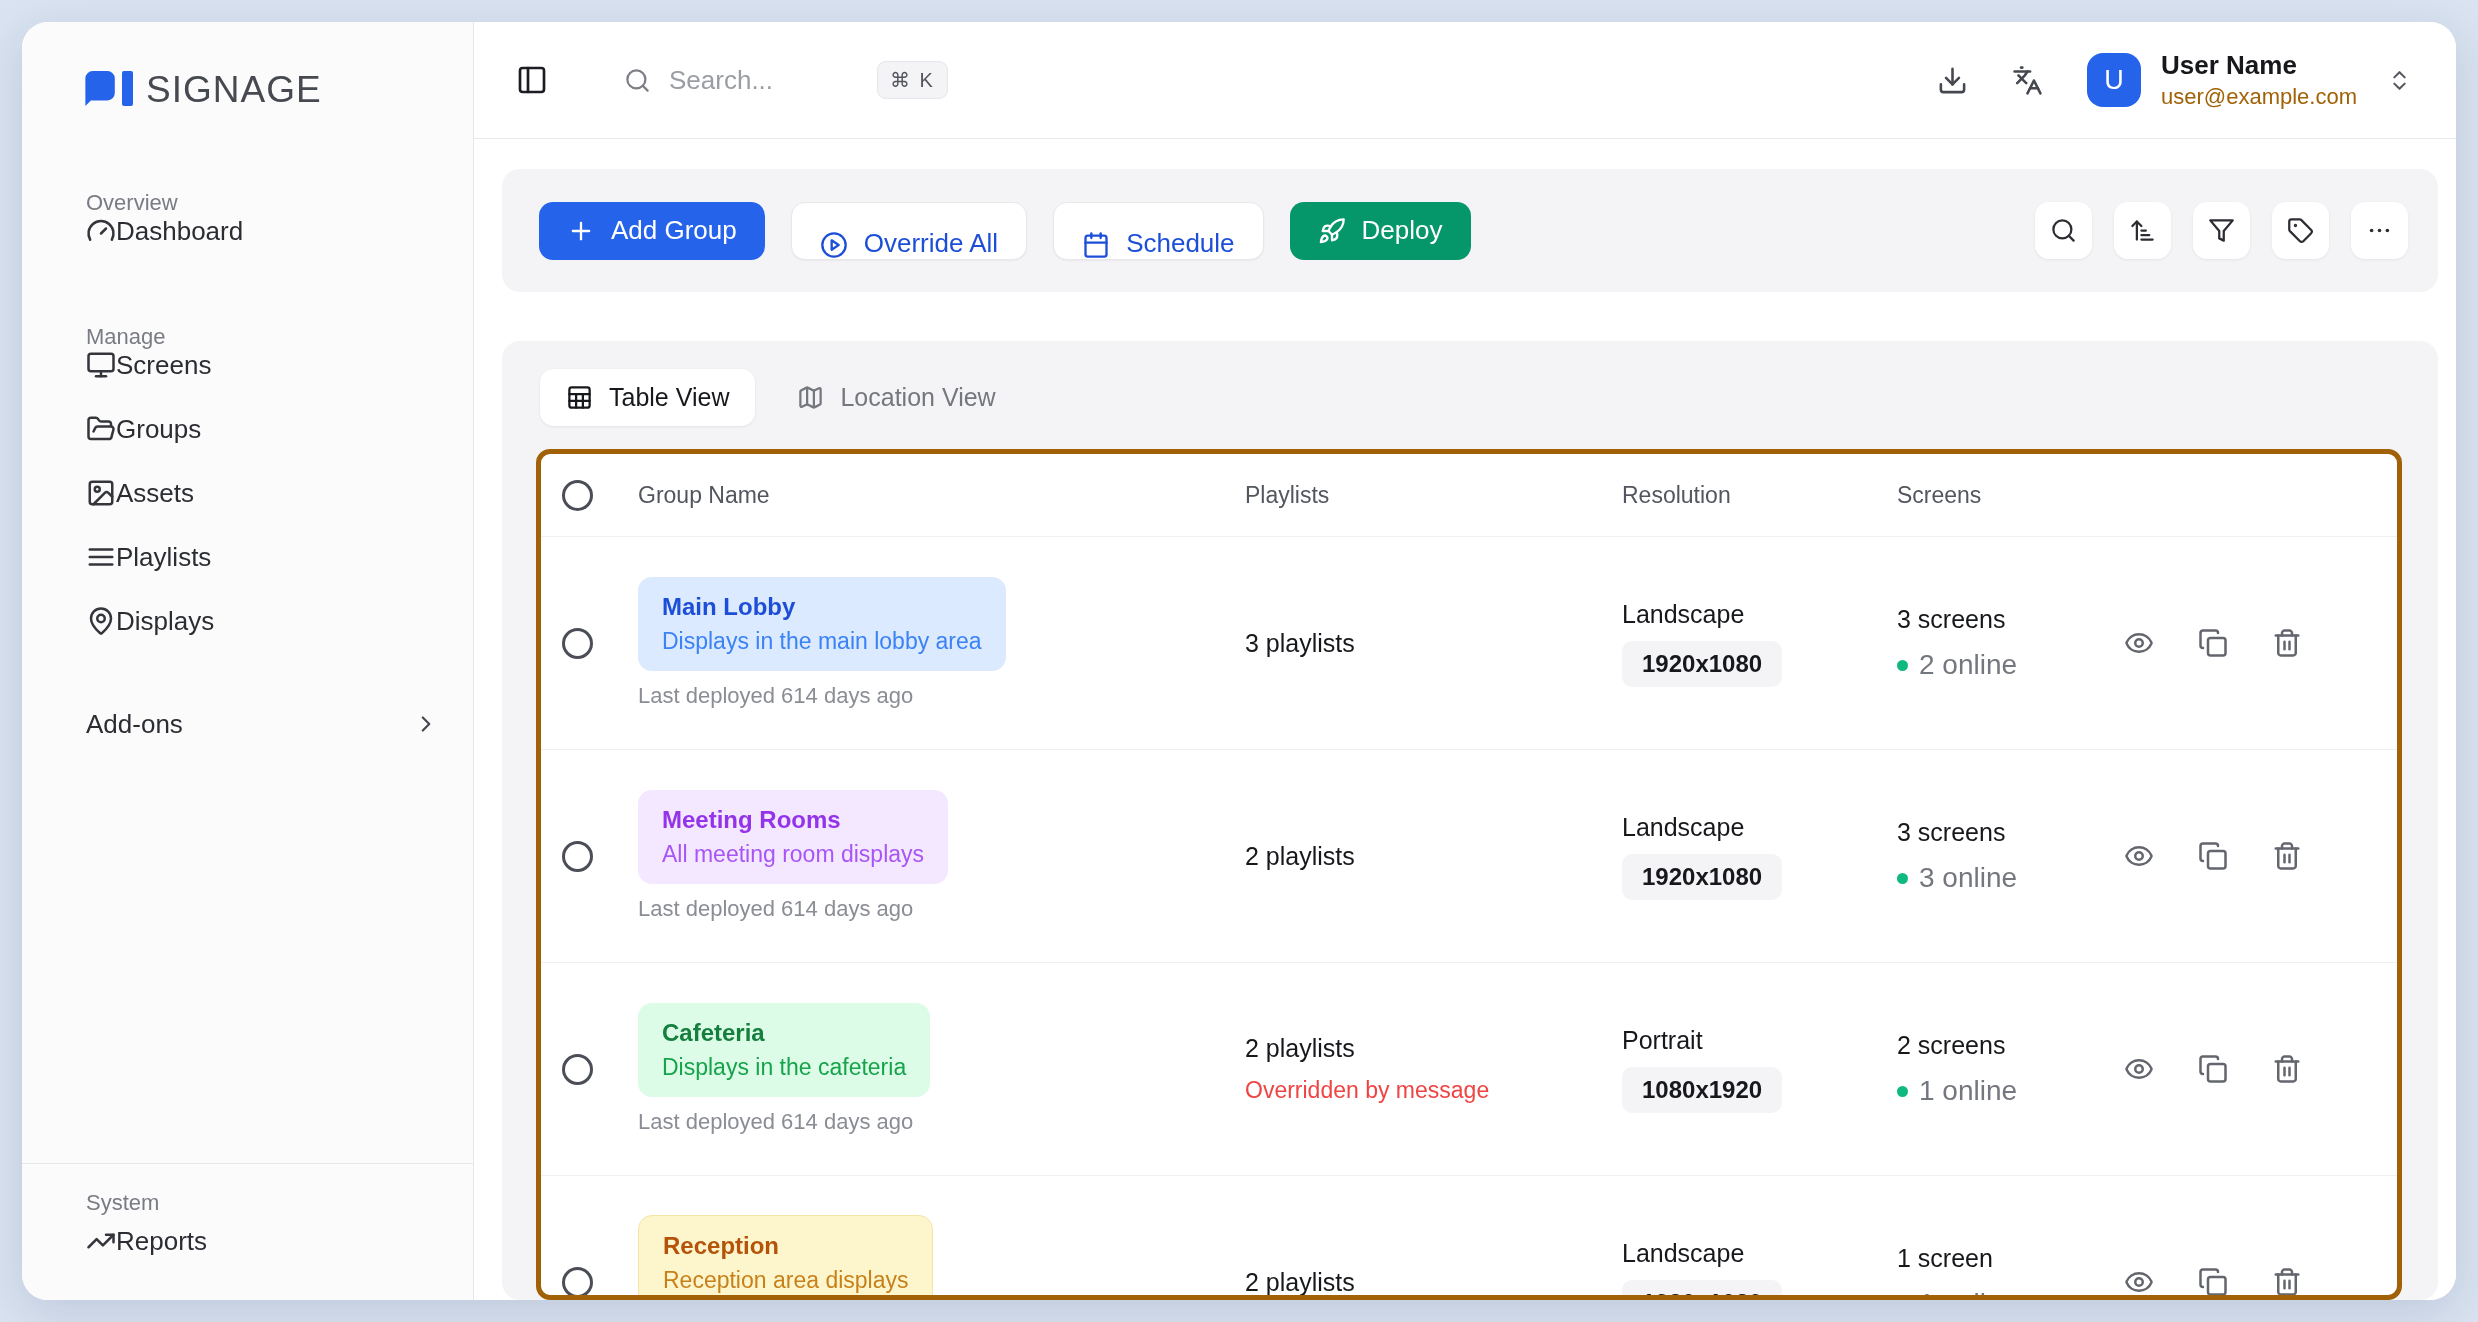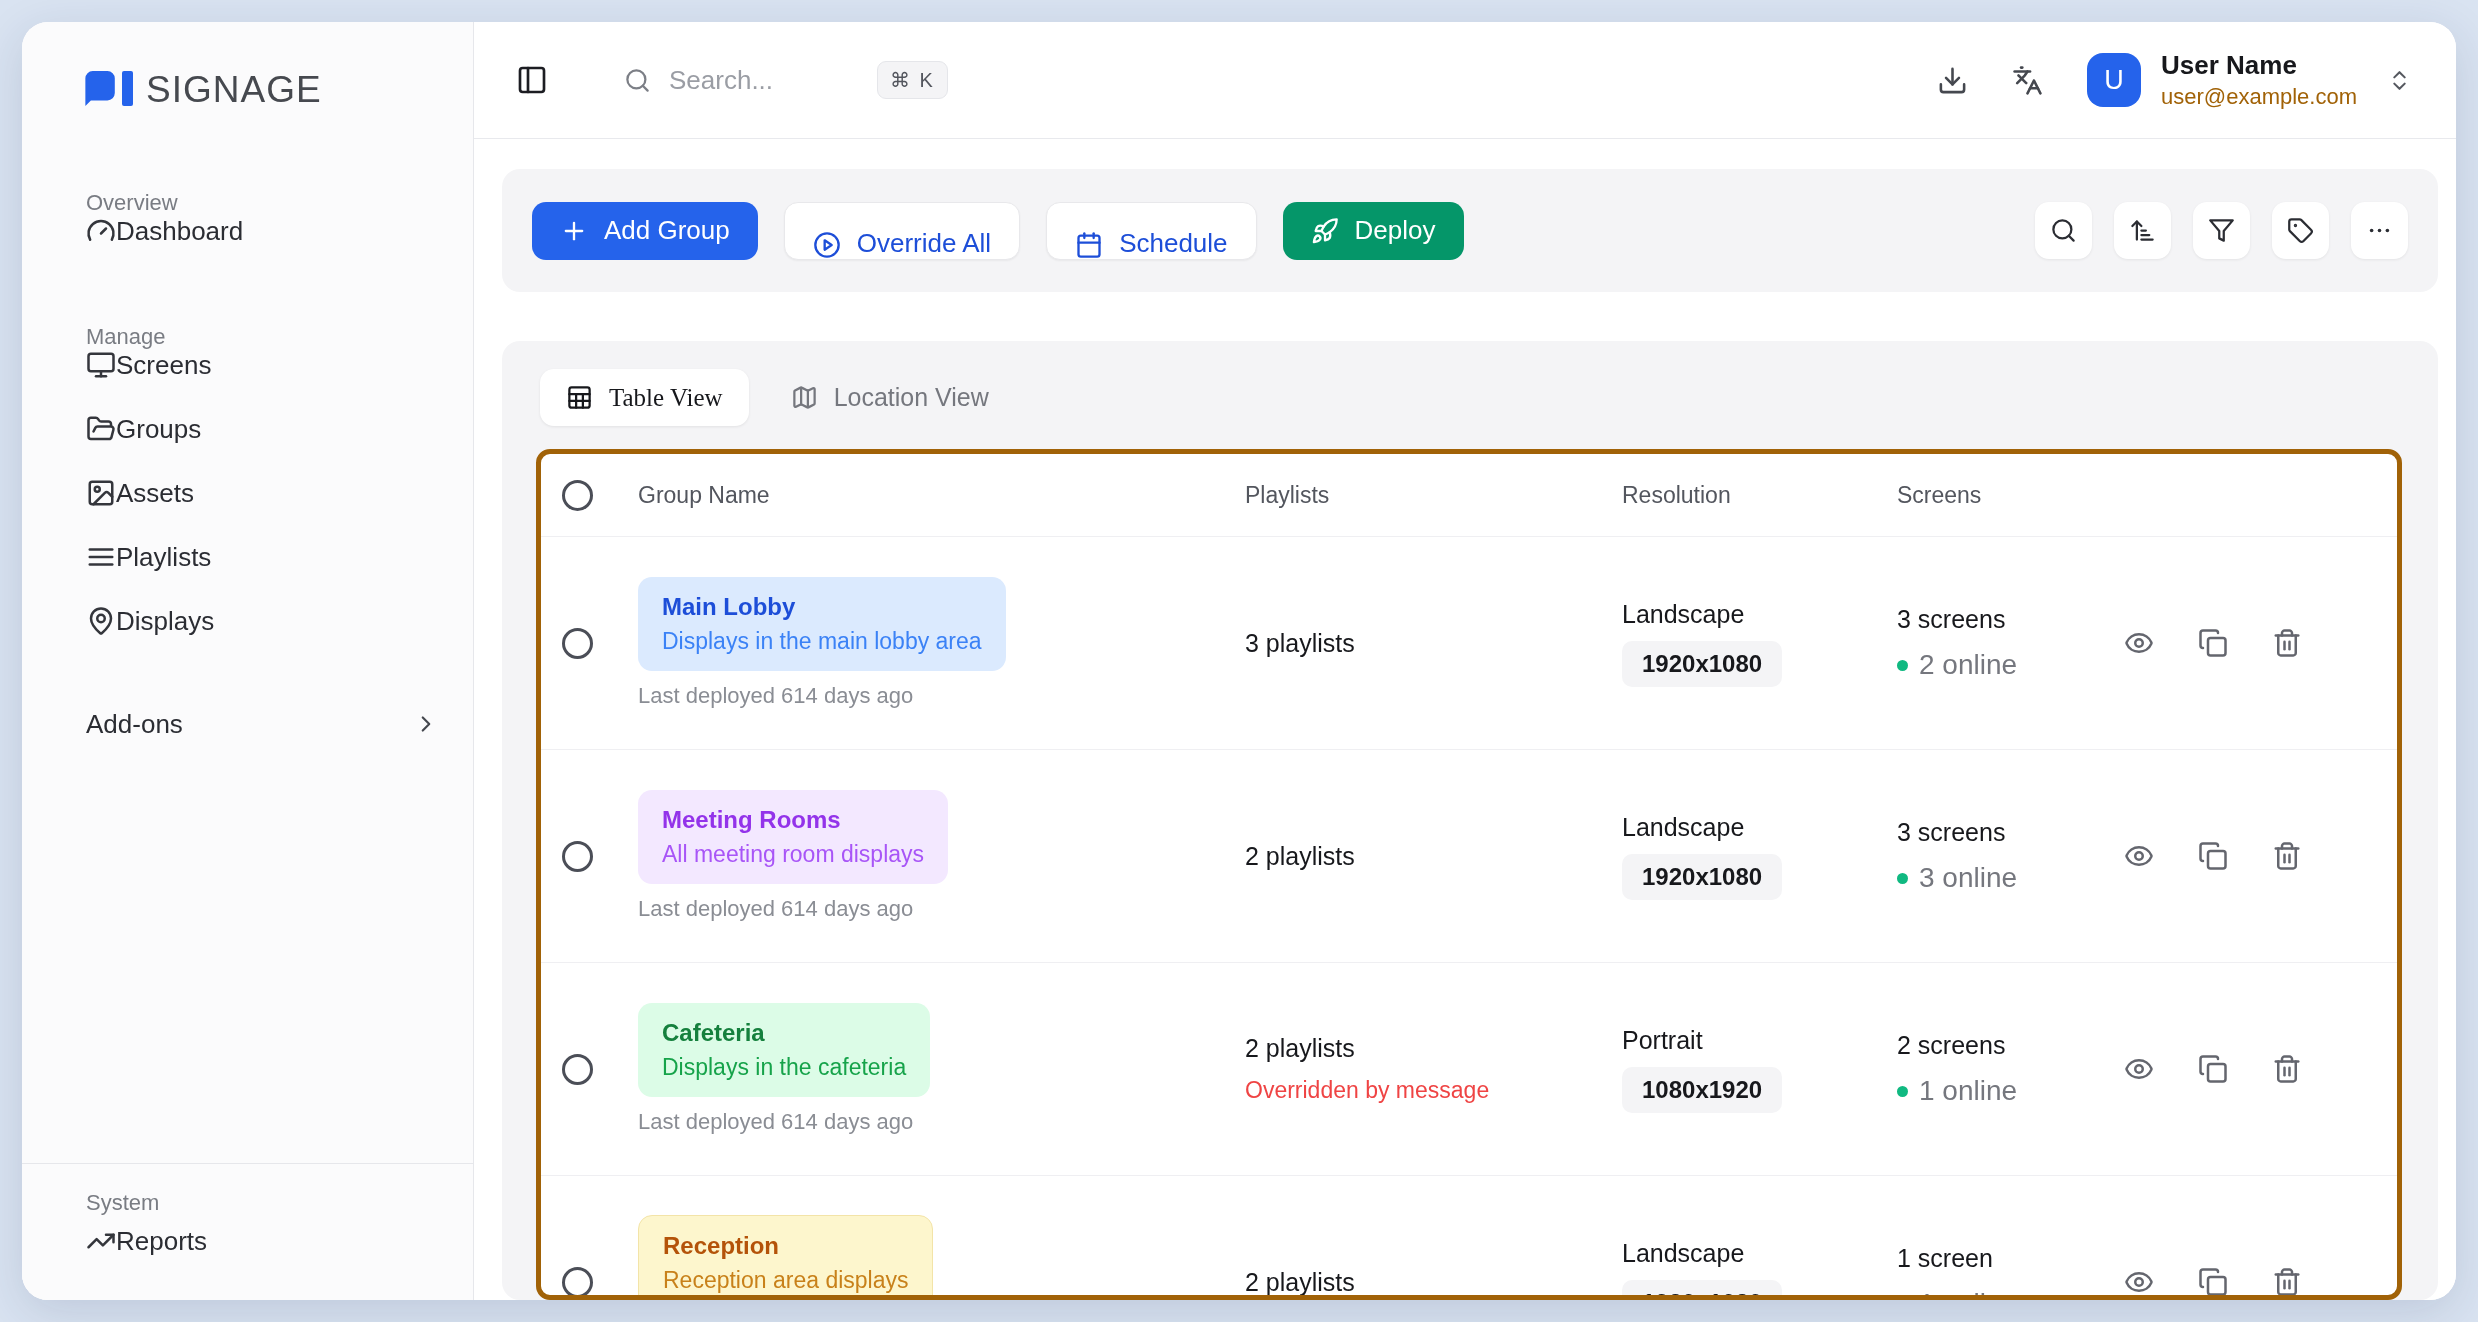--- a/index.html
+++ b/index.html
@@ -84,21 +84,21 @@
     margin:16px 18px 0 28px; height:123px; min-height:123px;
     background:#f4f4f6; border-radius:18px;
     display:flex; align-items:center; padding:0 30px; gap:26px;
   }
   .btn {
     height:58px; border-radius:14px; border:none; cursor:pointer;
     display:inline-flex; align-items:center; gap:16px; padding:0 28px;
     font-size:26px; font-weight:500;
     font-family:"Liberation Sans","DejaVu Sans",sans-serif;
   }
-  .btn-primary { background:#2563eb; color:#fff; }
+  .btn-primary { background:#2563eb; color:#fff;margin-left:7px; }
   .btn-plain  { background:#fff; color:#1d4ed8; border:1px solid #e8e8eb; box-shadow:0 1px 2px rgba(0,0,0,.05);align-items:flex-end; }
   .btn-success { background:#059669; color:#fff; }
   .toolbar-spacer { flex:1; }
   .icon-btn {
     width:57px; height:57px; border-radius:14px; background:#fff; border:none; cursor:pointer;
     box-shadow:0 1px 3px rgba(0,0,0,.07);
     display:flex; align-items:center; justify-content:center; color:#2b2d33;
   }
   .toolbar-icons { display:flex; gap:22px; }
 
@@ -109,21 +109,21 @@
     padding:28px 36px 0 34px; overflow:hidden;
     display:flex; flex-direction:column;
   }
   .tabs { display:flex; align-items:center; gap:42px; padding-left:4px; }
   .tab {
     display:inline-flex; align-items:center; gap:16px;
     font-size:25px; cursor:pointer;
   }
   .tab.active {
     background:#fff; height:57px; border-radius:14px; padding:0 26px;
-    font-weight:500; color:#17181c; box-shadow:0 1px 3px rgba(0,0,0,.08);font-family:Liberation Serif, serif;
+    font-weight:500; color:#17181c; box-shadow:0 1px 3px rgba(0,0,0,.08);
   }
   .tab.inactive { color:#75777e; }
 
   .table-card {
     margin-top:23px; background:#fff; border-radius:14px;
     border:5px solid #a16207; overflow:hidden; flex:1;
   }
   .t-head, .t-row {
     display:grid;
     grid-template-columns:72px 632px 377px 275px 220px 1fr;

